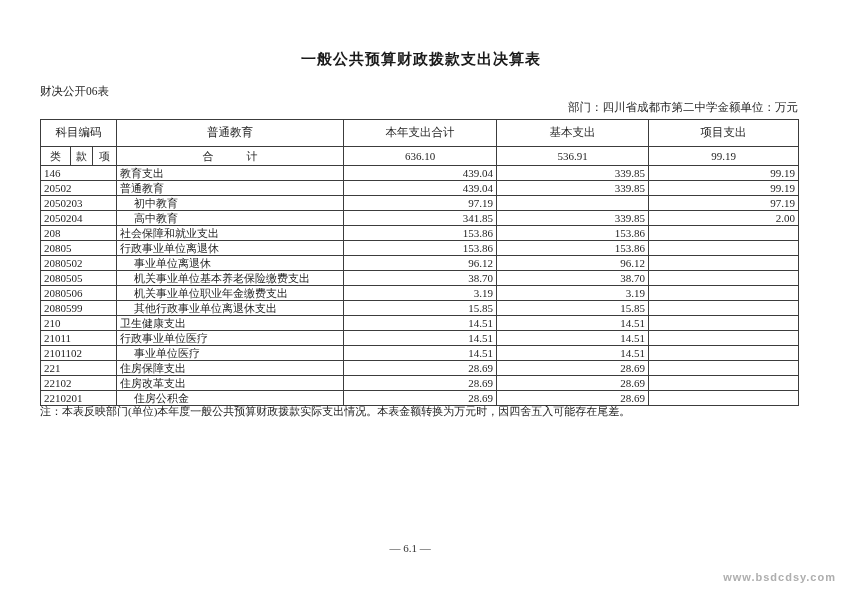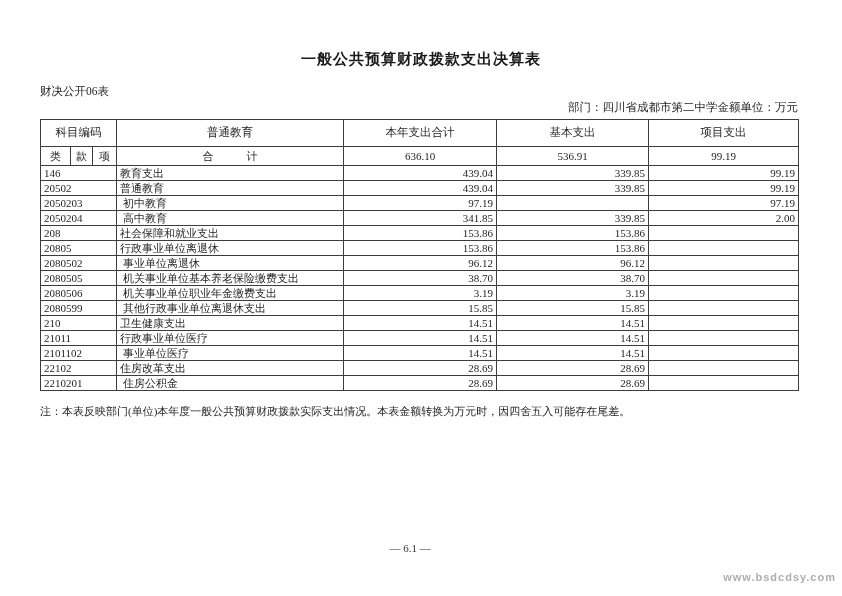--- a/index.html
+++ b/index.html
@@ -54,21 +54,21 @@
     line-height: 1.15;
     font-weight: normal;
     overflow: hidden;
     white-space: nowrap;
   }
   .account-table thead th.main-h { height: 27px; text-align: center; font-size: 11.5px; }
   .account-table tr.sub-head td { height: 19px; text-align: center; }
   .account-table td.num { text-align: right; }
   .account-table td.code { text-align: left; }
   .account-table td.name { text-align: left; }
-  .account-table td.name.indent-1 { padding-left: 6px; }
+  .account-table td.name.indent-1 { padding-left: 17px; }
   .account-table td.total-label { text-align: center; letter-spacing: 0; }
   .note-line {
     position: absolute;
     top: 404px; left: 40px;
     width: 780px;
     font-size: 11px;
   }
   .page-number {
     position: absolute;
     top: 542px; left: 40px;
@@ -215,20 +215,27 @@
           <td class="num"></td>
         </tr>
         <tr>
           <td class="code" colspan="3">2101102</td>
           <td class="name indent-1">事业单位医疗</td>
           <td class="num">14.51</td>
           <td class="num">14.51</td>
           <td class="num"></td>
         </tr>
         <tr>
+          <td class="code" colspan="3">221</td>
+          <td class="name">住房保障支出</td>
+          <td class="num">28.69</td>
+          <td class="num">28.69</td>
+          <td class="num"></td>
+        </tr>
+        <tr>
           <td class="code" colspan="3">22102</td>
           <td class="name">住房改革支出</td>
           <td class="num">28.69</td>
           <td class="num">28.69</td>
           <td class="num"></td>
         </tr>
         <tr>
           <td class="code" colspan="3">2210201</td>
           <td class="name indent-1">住房公积金</td>
           <td class="num">28.69</td>

